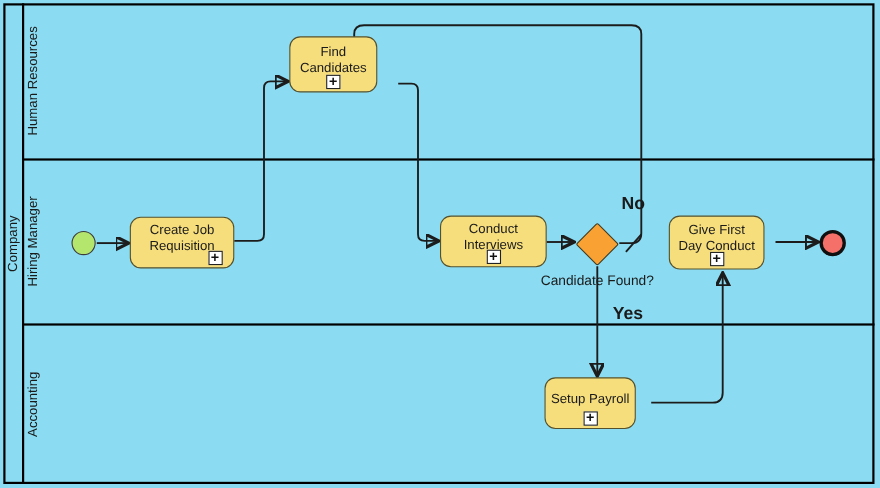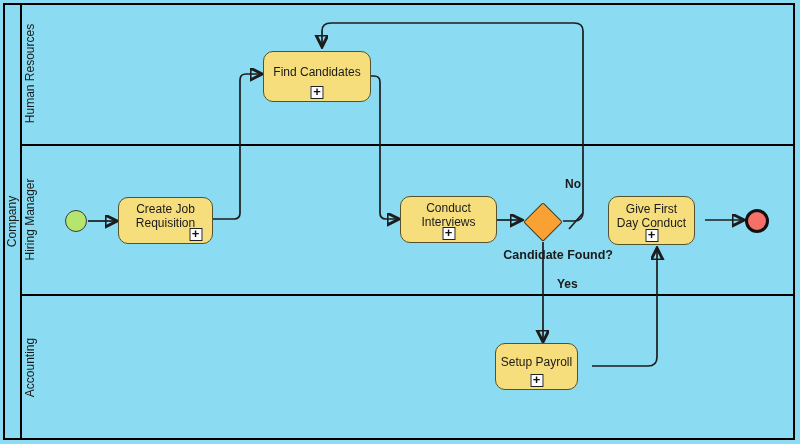--- a/index.html
+++ b/index.html
@@ -25,42 +25,42 @@
   
   svg.edges { position:absolute; left:0; top:0; width:800px; height:444px; }
   svg.edges path { stroke:#1c1c1c; stroke-width:1.7; fill:none; }
 
   
   .task { position:absolute; background:#F6DE7D; border:1.6px solid #55512d;
     border-radius:10px; box-sizing:border-box;
     display:flex; flex-direction:column; align-items:center; justify-content:center;
     font-size:12px; line-height:14.5px; text-align:center; padding-bottom:9px; }
   .task.create  { left:118px; top:197px; width:95px; height:47px; }
-  .task.find    { left:263px; top:51px;  width:108px; height:51px; }
+  .task.find    { left:263px; top:33px;  width:80px; height:51px; }
   .task.conduct { left:400px; top:196px; width:97px; height:47px; }
   .task.give    { left:608px; top:196px; width:87px; height:49px; }
   .task.setup   { left:495px; top:343px; width:83px; height:47px; }
   .plus { position:absolute; bottom:2px; left:50%; transform:translateX(-50%);
     width:13px; height:13px; background:#fff; border:1.2px solid #222; box-sizing:border-box;
     font-size:13px; font-weight:700; line-height:9px; text-align:center; color:#111; }
   .plus.offset-right { left:calc(50% + 30px); }
 
   .event { position:absolute; border-radius:50%; box-sizing:border-box; }
   .event.start { left:65px; top:210px; width:22px; height:22px;
     background:#B4E66E; border:1.7px solid #3c3c3c; }
   .event.end { left:745px; top:209px; width:24px; height:24px;
     background:#F47069; border:3.6px solid #101010; }
 
   .gateway { position:absolute; left:529px; top:208px; width:28px; height:28px;
     background:#F9A233; border:1.6px solid #423c22; border-radius:2px;
     transform:rotate(45deg); box-sizing:border-box; }
 
-  .edge-label { position:absolute; font-size:12px; white-space:nowrap; }
+  .edge-label { position:absolute; font-size:16px; white-space:nowrap; }
   .edge-label.bold { font-weight:700; }
-  .edge-label.gw-question { left:473px; top:248px; width:140px; text-align:right; font-size:12.5px;font-weight:bold; }
+  .edge-label.gw-question { left:473px; top:248px; width:140px; text-align:center; font-size:12.5px; }
   .edge-label.no-lbl  { left:565px; top:177px; }
   .edge-label.yes-lbl { left:529px; top:277px;margin-left:28px; }
 </style>
 </head>
 <body>
 
 <div class="canvas">
 
   <div class="pool-border"></div>
   <div class="pool-label-divider"></div>

